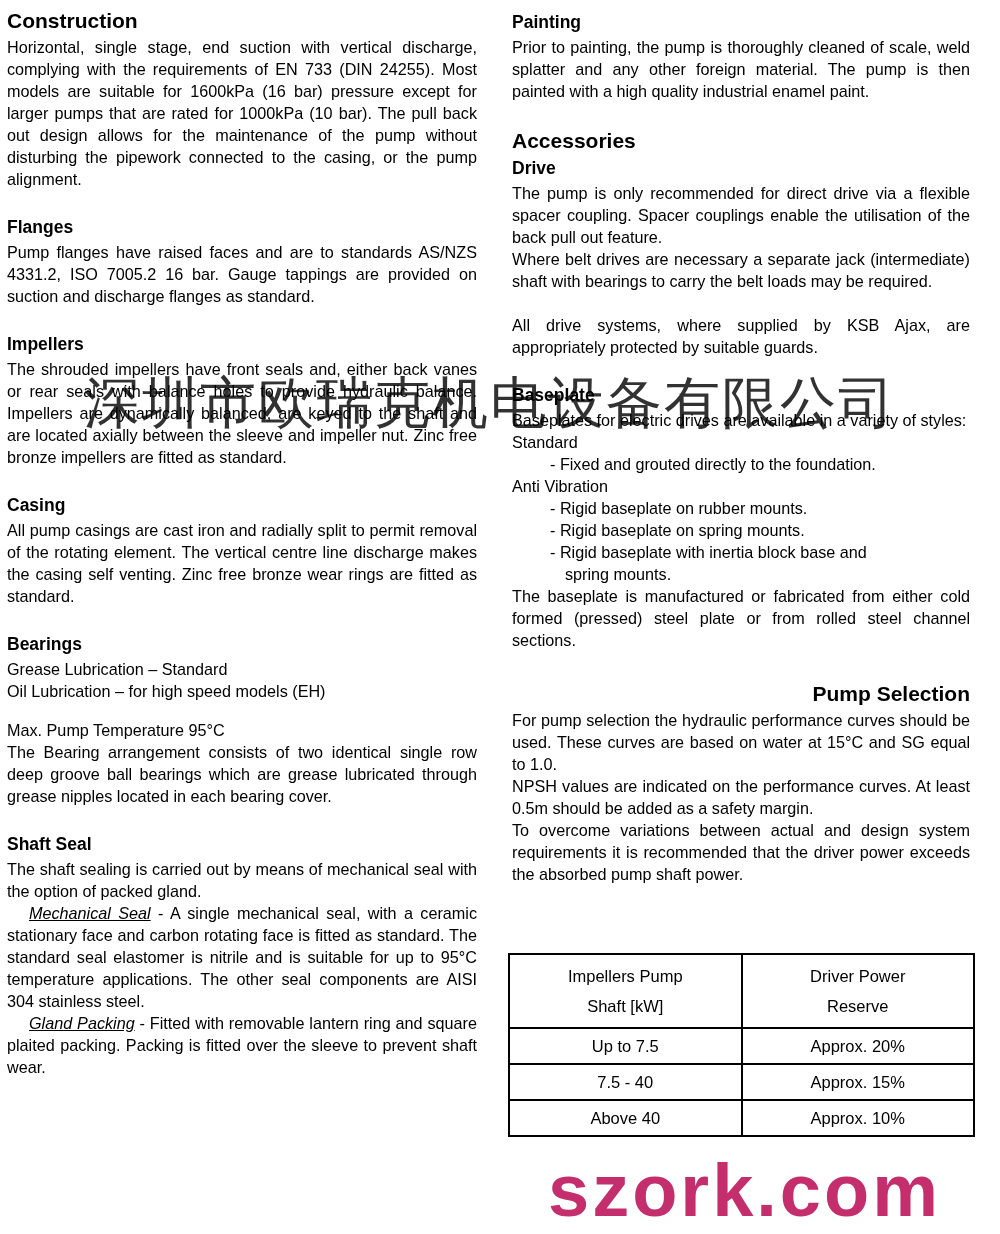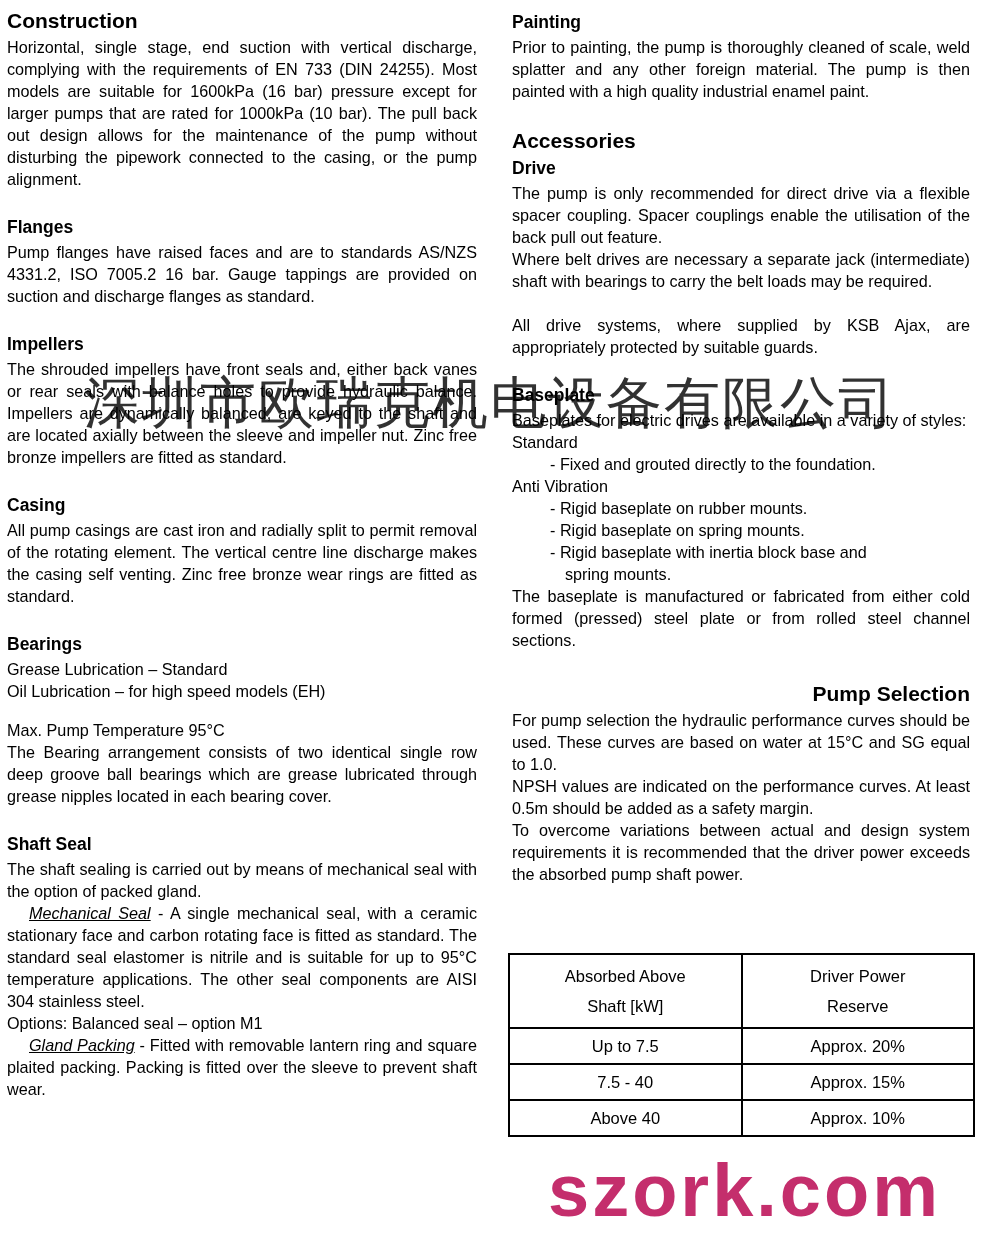--- a/index.html
+++ b/index.html
@@ -76,21 +76,20 @@
 
   <div class="h2">Bearings</div>
   <div class="line">Grease Lubrication – Standard</div>
   <div class="line">Oil Lubrication – for high speed models (EH)</div>
   <div class="line" style="margin-top:17px">Max. Pump Temperature 95°C</div>
   <p class="p">The Bearing arrangement consists of two identical single row deep groove ball bearings which are grease lubricated through grease nipples located in each bearing cover.</p>
 
   <div class="h2">Shaft Seal</div>
   <p class="p">The shaft sealing is carried out by means of mechanical seal with the option of packed gland.</p>
   <p class="p hang"><span class="lead">Mechanical Seal</span><span> - A single mechanical seal, with a ceramic stationary face and carbon rotating face is fitted as standard. The standard seal elastomer is nitrile and is suitable for up to 95°C temperature applications. The other seal components are AISI 304 stainless steel.</span></p>
-  <div class="line">Options: Balanced seal – option M1</div>
   <p class="p hang"><span class="lead">Gland Packing</span><span> - Fitted with removable lantern ring and square plaited packing. Packing is fitted over the sleeve to prevent shaft wear.</span></p>
 </div>
 
 <div class="col col-right">
   <div class="h2 mt-first-r">Painting</div>
   <p class="p">Prior to painting, the pump is thoroughly cleaned of scale, weld splatter and any other foreign material. The pump is then painted with a high quality industrial enamel paint.</p>
 
   <div class="h1">Accessories</div>
   <div class="h2 mt-tight">Drive</div>
   <p class="p">The pump is only recommended for direct drive via a flexible spacer coupling. Spacer couplings enable the utilisation of the back pull out feature.</p>
@@ -111,21 +110,21 @@
 
   <div class="h1 mt-big">Pump Selection</div>
   <p class="p">For pump selection the hydraulic performance curves should be used. These curves are based on water at 15°C and SG equal to 1.0.</p>
   <p class="p">NPSH values are indicated on the performance curves. At least 0.5m should be added as a safety margin.</p>
   <p class="p">To overcome variations between actual and design system requirements it is recommended that the driver power exceeds the absorbed pump shaft power.</p>
 
   <table class="spec-table">
     <tbody>
       <tr class="hdr-row">
         <td>
-          <div class="hdr-line">Absorbed Above</div>
+          <div class="hdr-line">Impellers Pump</div>
           <div class="hdr-line">Shaft [kW]</div>
         </td>
         <td>
           <div class="hdr-line">Driver Power</div>
           <div class="hdr-line">Reserve</div>
         </td>
       </tr>
       <tr class="data-row">
         <td>Up to 7.5</td>
         <td>Approx. 20%</td>

